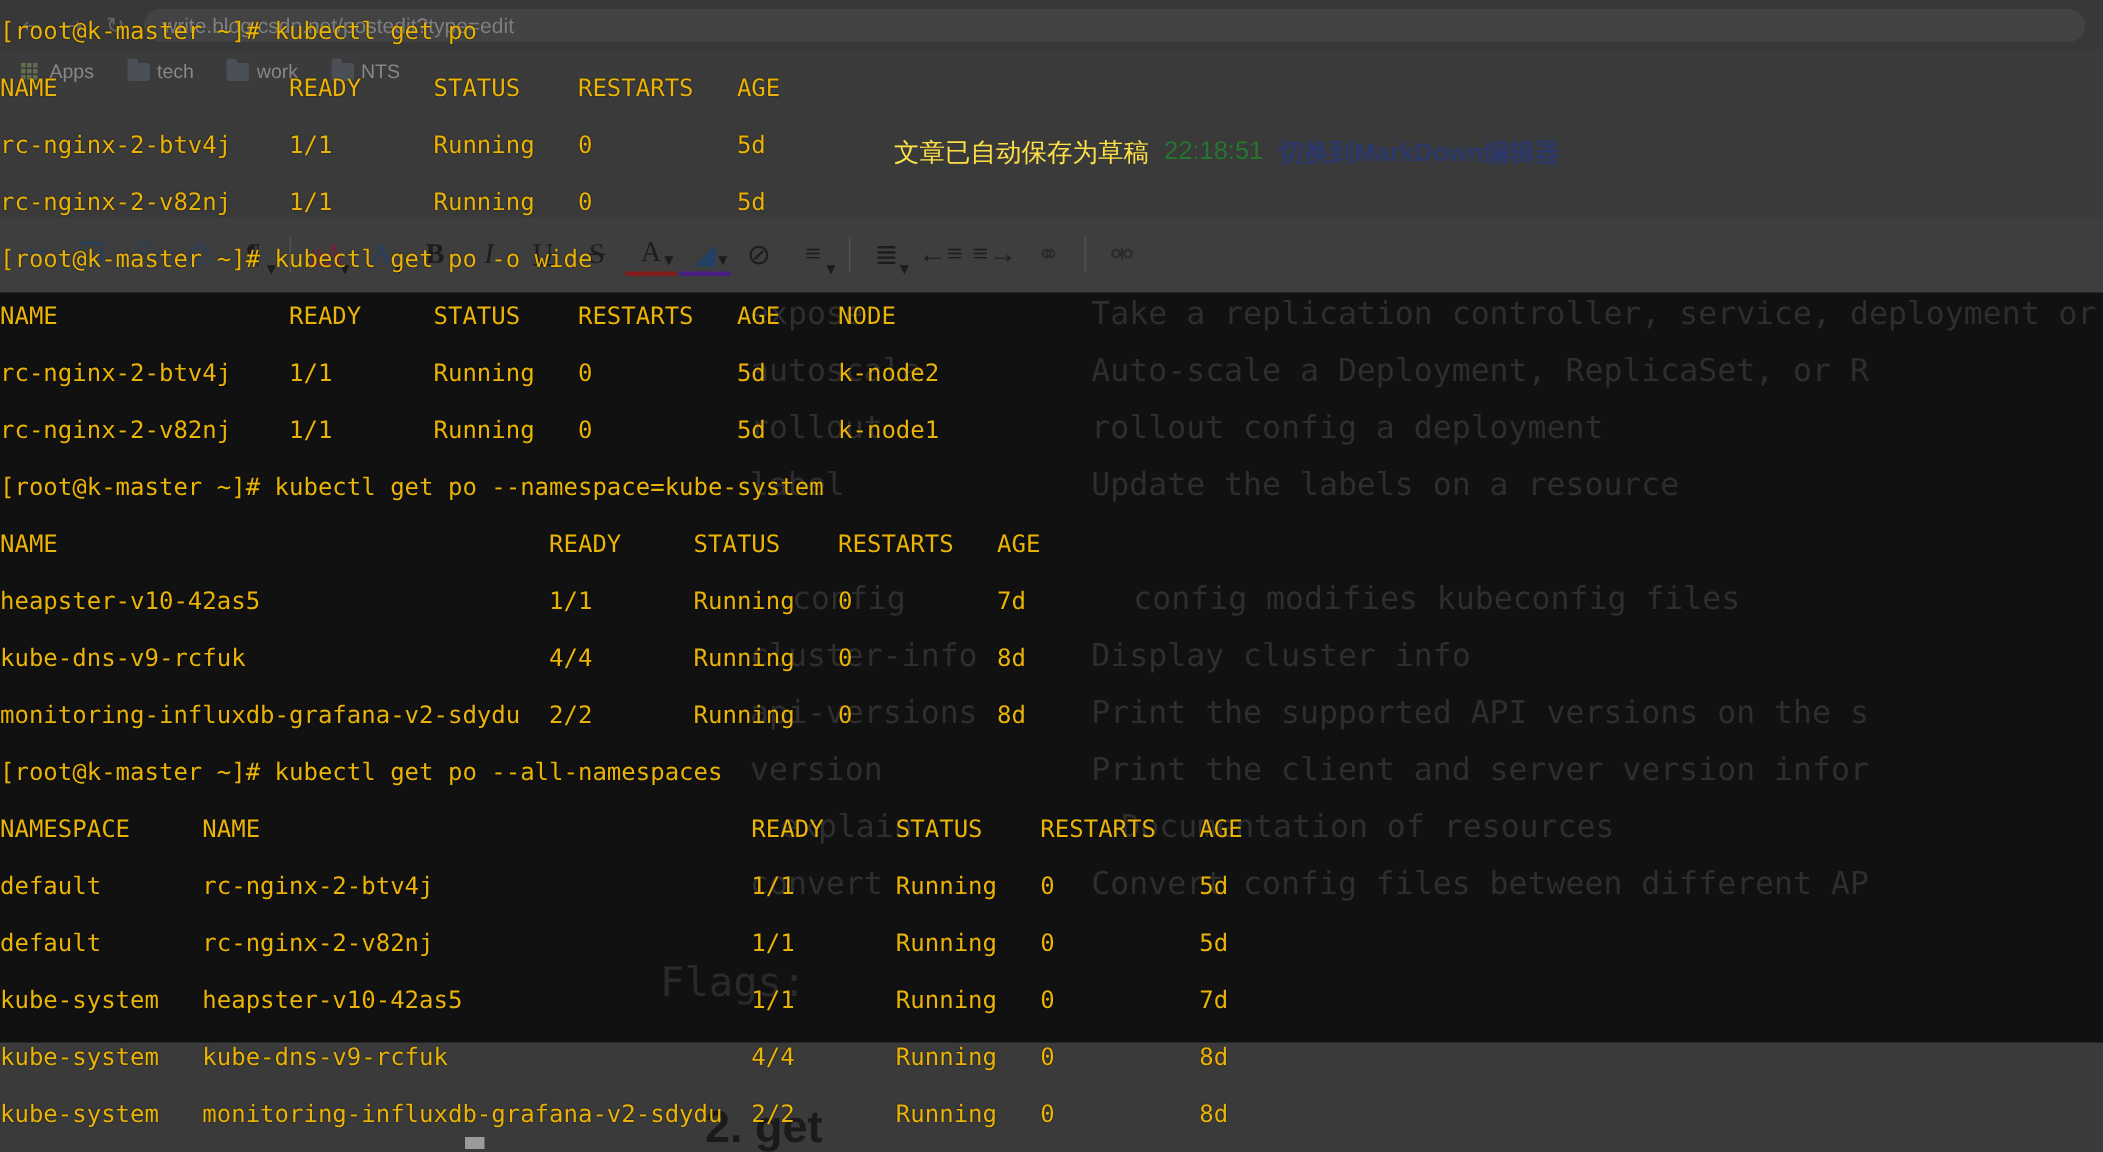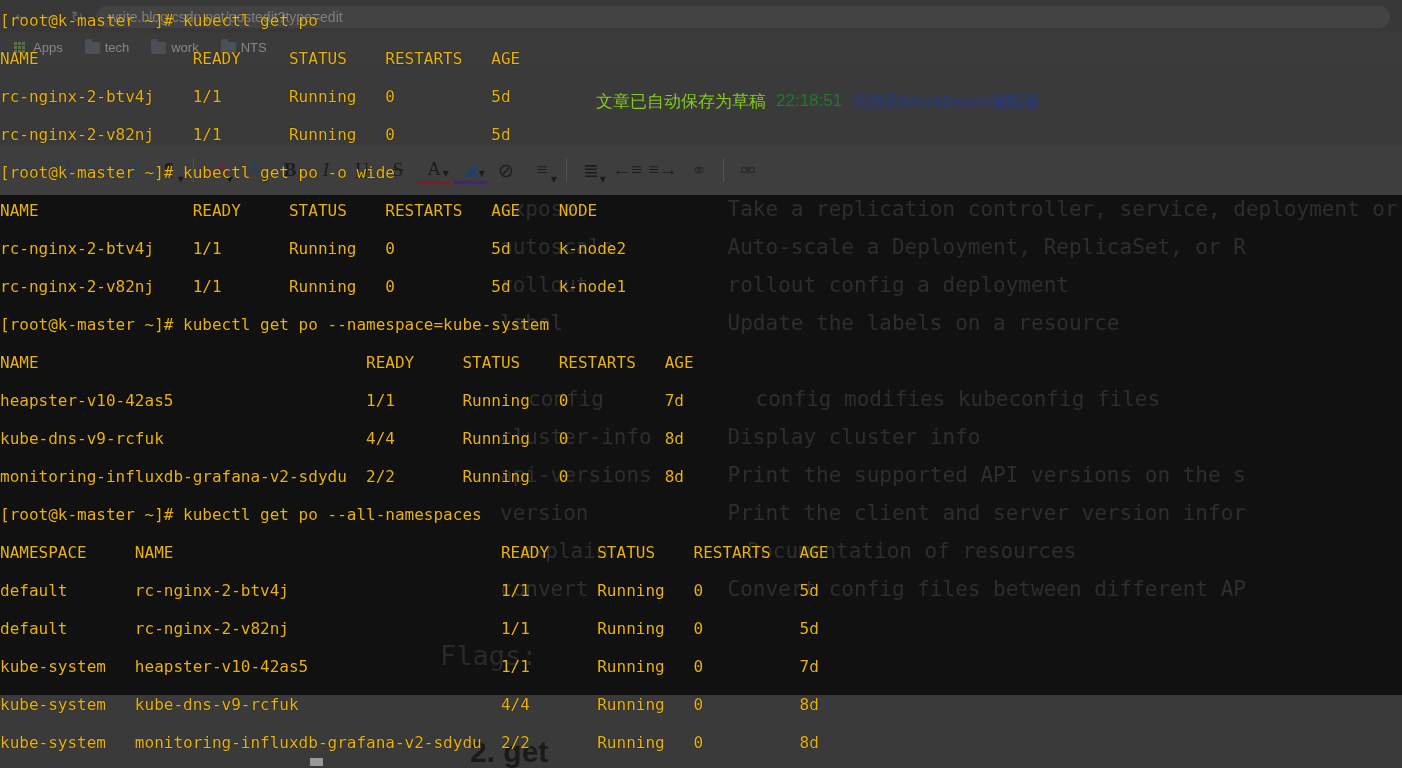--- a/index.html
+++ b/index.html
@@ -35,21 +35,21 @@
   }
   .grid-ico{ width:14px; height:12px; display:grid; grid-template-columns:repeat(3,3px); grid-template-rows:repeat(3,3px);
              gap:1px; }
   .grid-ico i{ background:#6a7a53; display:block; }
 
   
   .status-line{
     position:absolute; left:596px; top:88px; height:26px; display:flex; align-items:center; gap:10px;
     font-family:"Liberation Sans",sans-serif; font-size:17px; white-space:nowrap;
   }
-  .status-save{ color:#84cc16; }
+  .status-save{ color:#fde047; }
   .status-time{ color:#25762f; }
   .status-md{ color:#2b3a6b; font-weight:bold;text-align:center; }
 
   
   .editor-toolbar{
     position:absolute; left:0; top:145px; width:1402px; height:50px;
     background:#3f3f3f; display:flex; align-items:center; gap:2px; padding:0 8px;
     opacity:.92;
   }
   .tb-btn{ width:34px; height:34px; display:flex; align-items:center; justify-content:center;

